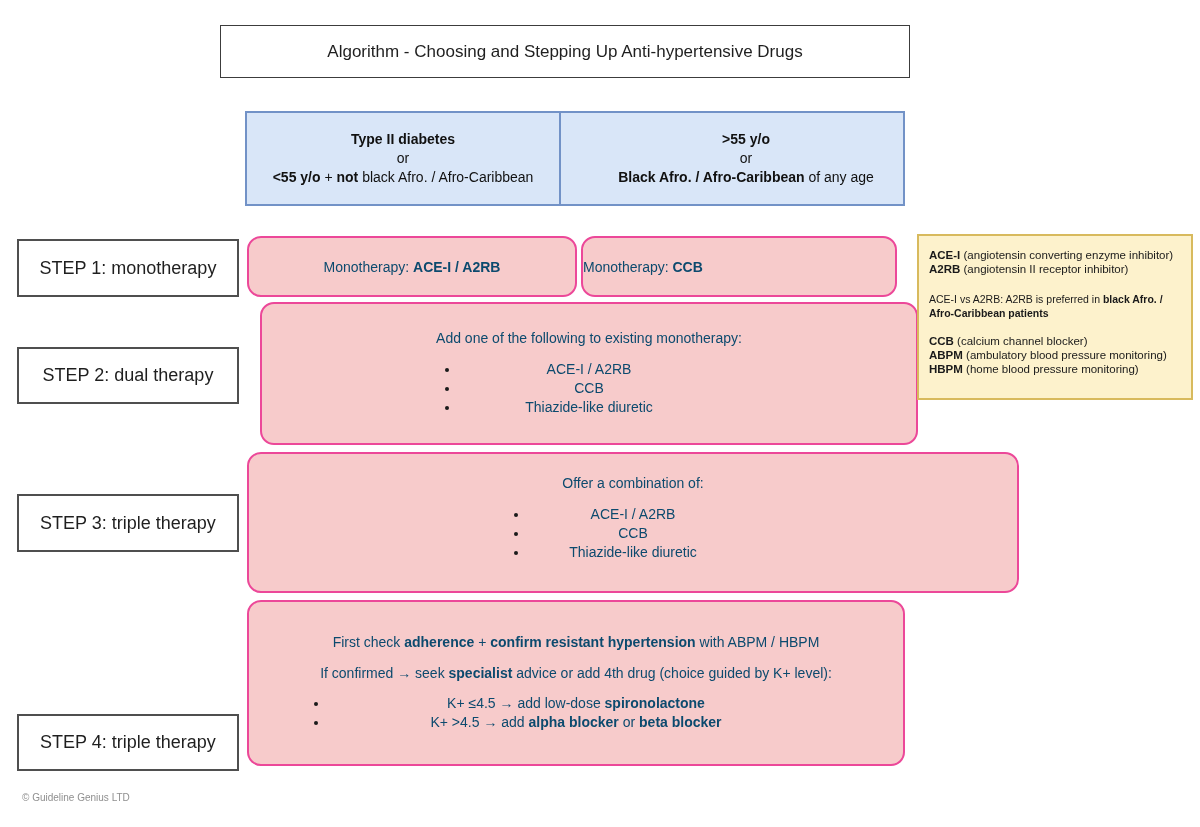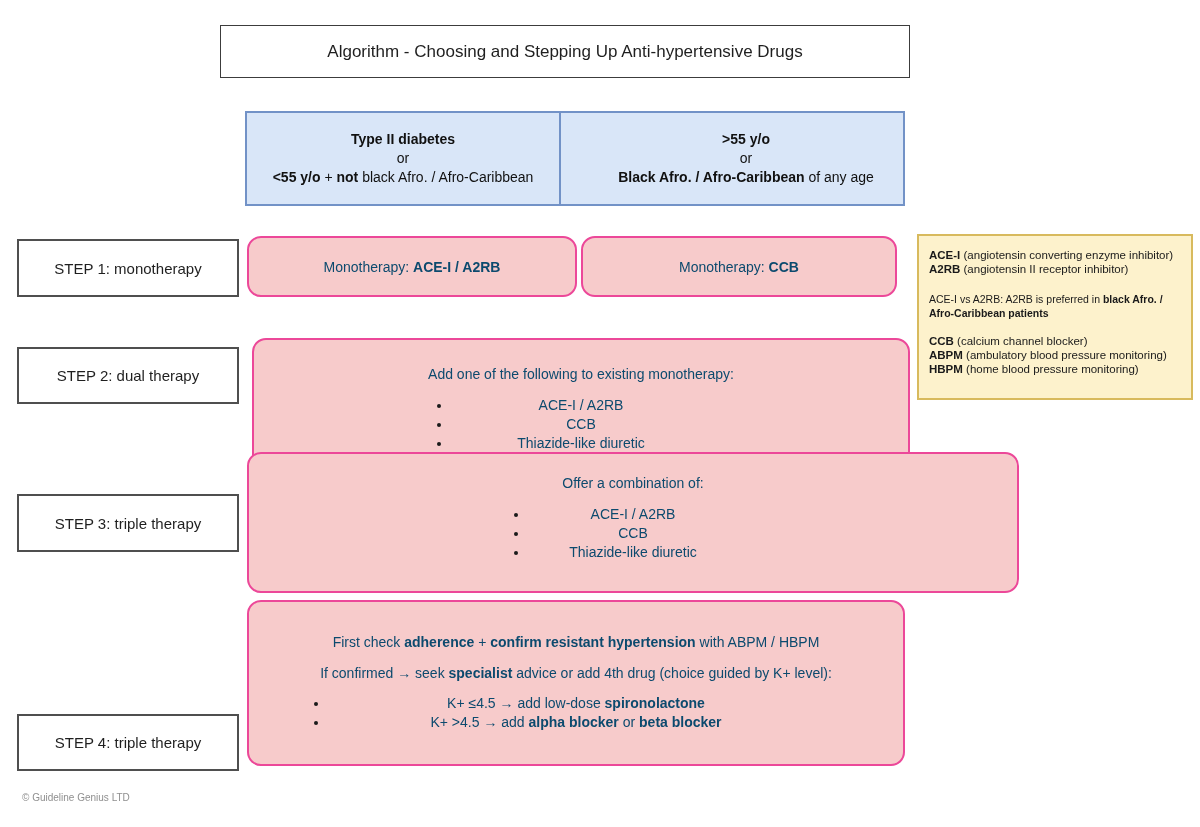--- a/index.html
+++ b/index.html
@@ -38,38 +38,38 @@
     font-size: 14px; line-height: 19px; text-align: center; color: #111;
     padding: 0 6px;
   }
   .hcell.left { border-right: 2px solid #7292c7; }
 
   
   .step-label {
     position: absolute; left: 17px; width: 222px; height: 57px;
     background: #ffffff; border: 2px solid #4f4f4f;
     display: flex; align-items: center; justify-content: center;
-    font-size: 15px; color: #1f1f1f; white-space: nowrap;
+    font-size: 18px; color: #1f1f1f; white-space: nowrap;
   }
   .step-label.s1 { top: 239px; height: 58px; }
   .step-label.s2 { top: 347px; }
   .step-label.s3 { top: 494px; height: 58px; }
   .step-label.s4 { top: 682px; margin-top: 32px; }
 
   
   .pink {
     position: absolute;
     background: #f7cbcb; border: 2px solid #ec4899; border-radius: 14px;
     font-size: 14px; color: #0c4a6e;
   }
   .pink.row1-left  { left: 247px; top: 236px; width: 330px; height: 61px;
     display: flex; align-items: center; justify-content: center; }
   .pink.row1-right { left: 581px; top: 236px; width: 316px; height: 61px;
-    display: flex; align-items: center; justify-content: center; }
-  .pink.row2 { left: 252px; top: 302px; width: 658px; height: 143px; padding-top: 26px; margin-top: 36px; }
+    display: flex; align-items: center; justify-content: flex-start; }
+  .pink.row2 { left: 260px; top: 302px; width: 658px; height: 143px; padding-top: 26px; }
   .pink.row3 { left: 247px; top: 452px; width: 772px; height: 141px; padding-top: 21px; }
   .pink.row4 { left: 247px; top: 600px; width: 658px; height: 166px; padding-top: 31px; }
 
   .pink .heading { text-align: center; line-height: 17px; }
   .pink .list { margin-top: 13px; }
   .pink .li {
     position: relative; text-align: center; line-height: 19px; height: 19px;
   }
   .pink .li .dot {
     position: absolute; top: 8px; width: 4px; height: 4px;

